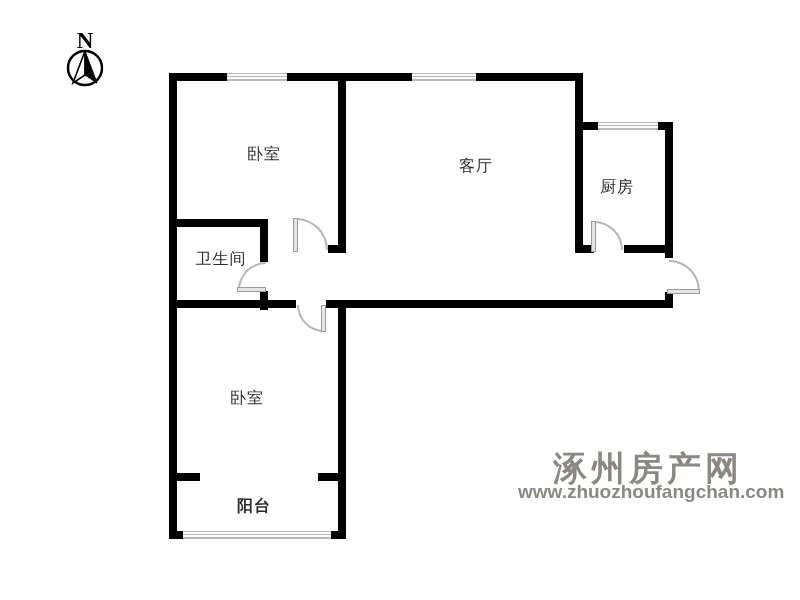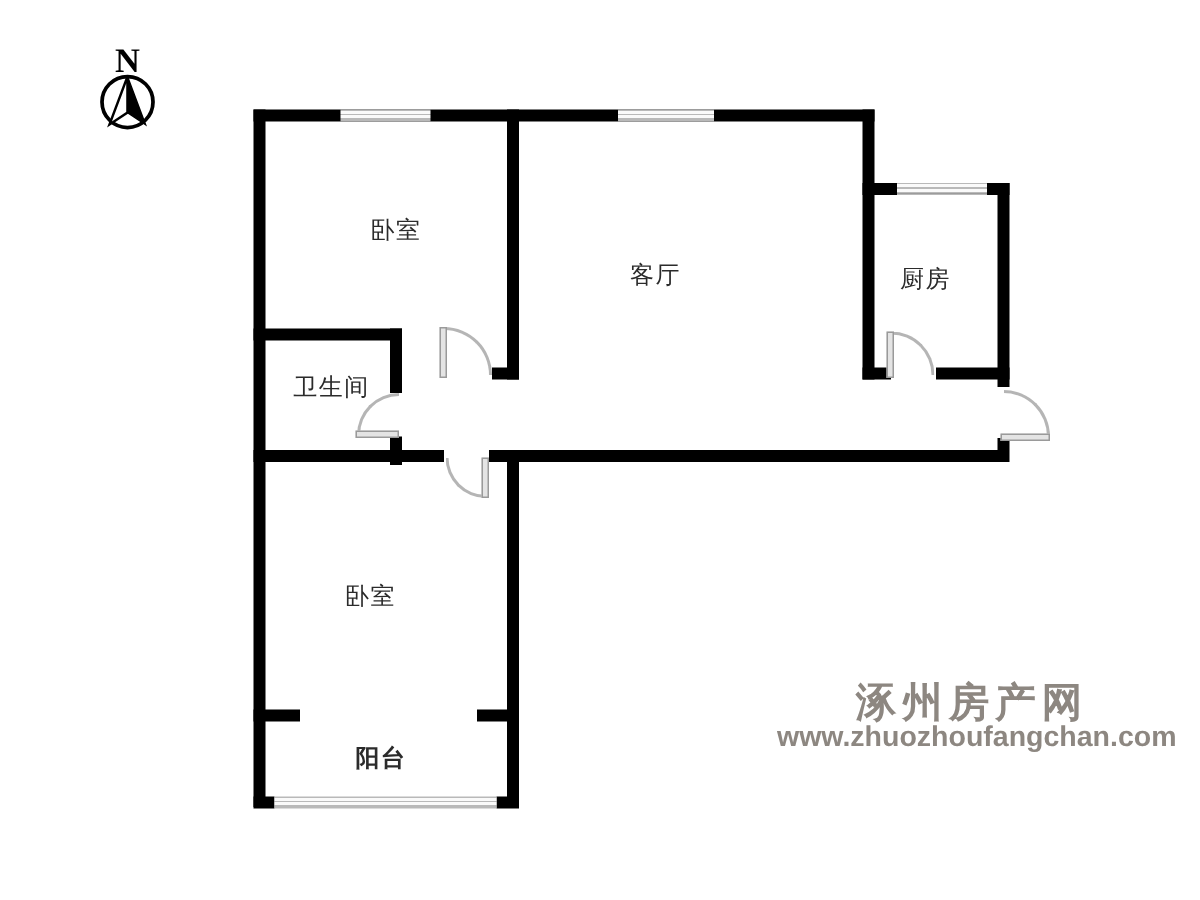--- a/index.html
+++ b/index.html
@@ -25,21 +25,21 @@
   .compass-n{
     position:absolute;left:85px;top:28px;transform:translateX(-50%);
     font-family:"Liberation Serif", serif;font-weight:bold;font-size:23px;color:#000;
   }
   .compass-svg{position:absolute;left:65px;top:48px;}
   .watermark{
     position:absolute;left:518px;top:455px;width:260px;text-align:center;
     font-weight:bold;color:#8d8781;
     text-shadow:-1px -1px 0 #fff,1px -1px 0 #fff,-1px 1px 0 #fff,1px 1px 0 #fff,0 0 2px #fff;
   }
-  .watermark .wm-title{font-size:27px;letter-spacing:4px;line-height:26px;}
+  .watermark .wm-title{font-size:34px;letter-spacing:4px;line-height:26px;}
   .watermark .wm-url{font-size:19px;letter-spacing:0;line-height:21px;}
 </style>
 </head>
 <body>
 
 <div class="compass-n">N</div>
 <svg class="compass-svg" width="40" height="42" viewBox="0 0 40 42">
   <circle cx="20" cy="20" r="17" fill="none" stroke="#000" stroke-width="2.5"></circle>
   <polygon points="20,3 8,35 20,27" fill="#fff" stroke="#000" stroke-width="1.6"></polygon>
   <polygon points="20,3 32,35 20,27" fill="#000" stroke="#000" stroke-width="1"></polygon>
@@ -80,21 +80,21 @@
 <div class="arc arc-sw" style="left:297px;top:305px;width:27px;height:27px;"></div>
 <div class="leaf" style="left:321px;top:305px;width:5px;height:27px;"></div>
 
 <div class="arc arc-ne" style="left:594px;top:221px;width:29px;height:29px;"></div>
 <div class="leaf" style="left:591px;top:221px;width:5px;height:31px;"></div>
 
 <div class="arc arc-ne" style="left:669px;top:260px;width:31px;height:31px;"></div>
 <div class="leaf" style="left:667px;top:289px;width:33px;height:5px;"></div>
 
 <div class="room-label" style="left:264px;top:154px;">卧室</div>
-<div class="room-label" style="left:437px;top:166px;margin-top:18px;">客厅</div>
+<div class="room-label" style="left:476px;top:166px;">客厅</div>
 <div class="room-label" style="left:617px;top:187px;">厨房</div>
 <div class="room-label" style="left:221px;top:259px;">卫生间</div>
 <div class="room-label" style="left:247px;top:398px;">卧室</div>
 <div class="room-label" style="left:254px;top:506px;font-weight:bold;">阳台</div>
 
 <div class="watermark">
   <div class="wm-title">涿州房产网</div>
   <div class="wm-url">www.zhuozhoufangchan.com</div>
 </div>
 

